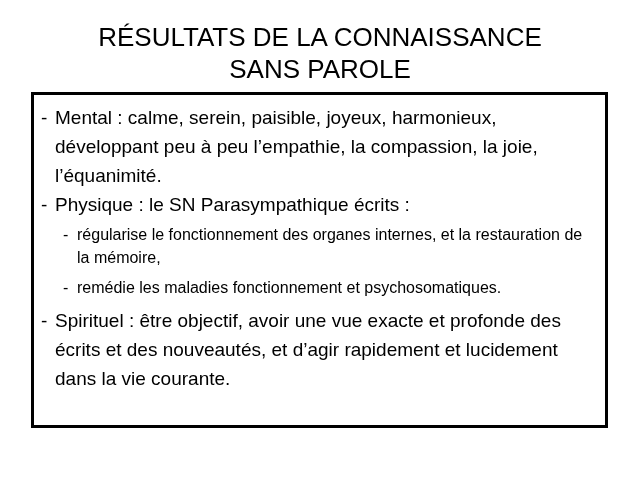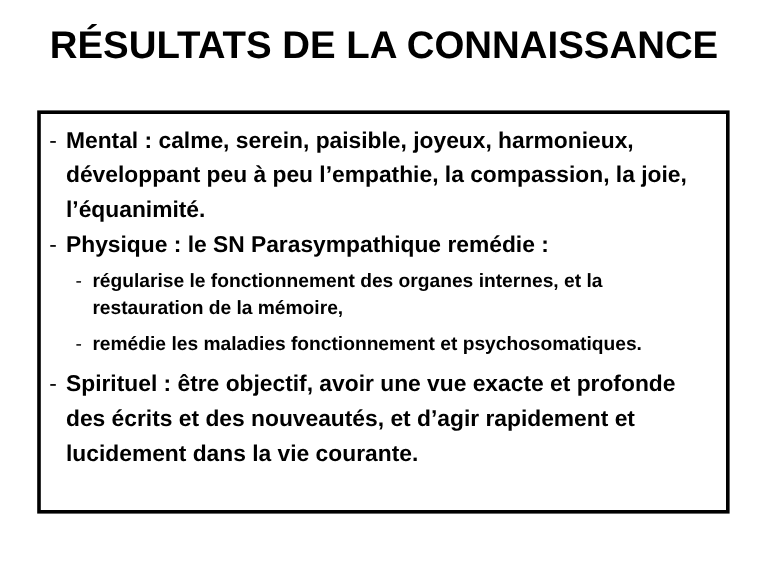--- a/index.html
+++ b/index.html
@@ -16,22 +16,22 @@
     overflow: hidden;
   }
   .slide {
     position: relative;
     width: 640px; height: 480px;
     background: var(--bg-color);
   }
   .slide-title {
     padding-top: 21px;
     text-align: center;
-    font-weight: 700;
-    font-size: 32px;
+    font-weight: 400;
+    font-size: 26px;
     line-height: 32px;
     color: var(--text-color);
   }
   .content-box {
     position: absolute;
     left: 31px; top: 92px;
     width: 577px; height: 336px;
     border: 3px solid var(--border-color);
     background: var(--bg-color);
     padding: 8px 12px 0 7px;
@@ -41,53 +41,53 @@
     align-items: flex-start;
     font-size: 19px;
     line-height: 29px;
   }
   .bullet .marker {
     flex: 0 0 14px;
     text-align: left;
   }
   .bullet .btext {
     flex: 1 1 auto;
-    font-weight: bold;
   }
   .sub-bullets {
     margin-left: 22px;
   }
   .sub-bullets .bullet {
     font-size: 16px;
     line-height: 23px;
     margin: 4px 0 7px;
   }
   .sub-bullets .bullet .marker {
     flex: 0 0 14px;
   }
 </style>
 </head>
 <body>
 
 <div class="slide">
 
   <div class="slide-title">
     <div>RÉSULTATS DE LA CONNAISSANCE</div>
+    <div>SANS PAROLE</div>
   </div>
 
   <div class="content-box">
 
     <div class="bullet">
       <span class="marker">-</span>
       <span class="btext">Mental : calme, serein, paisible, joyeux, harmonieux, développant peu à peu l’empathie, la compassion, la joie, l’équanimité.</span>
     </div>
 
     <div class="bullet">
       <span class="marker">-</span>
-      <span class="btext">Physique : le SN Parasympathique remédie :</span>
+      <span class="btext">Physique : le SN Parasympathique écrits :</span>
     </div>
 
     <div class="sub-bullets">
       <div class="bullet">
         <span class="marker">-</span>
         <span class="btext">régularise le fonctionnement des organes internes, et la restauration de la mémoire,</span>
       </div>
       <div class="bullet">
         <span class="marker">-</span>
         <span class="btext">remédie les maladies fonctionnement et psychosomatiques.</span>

